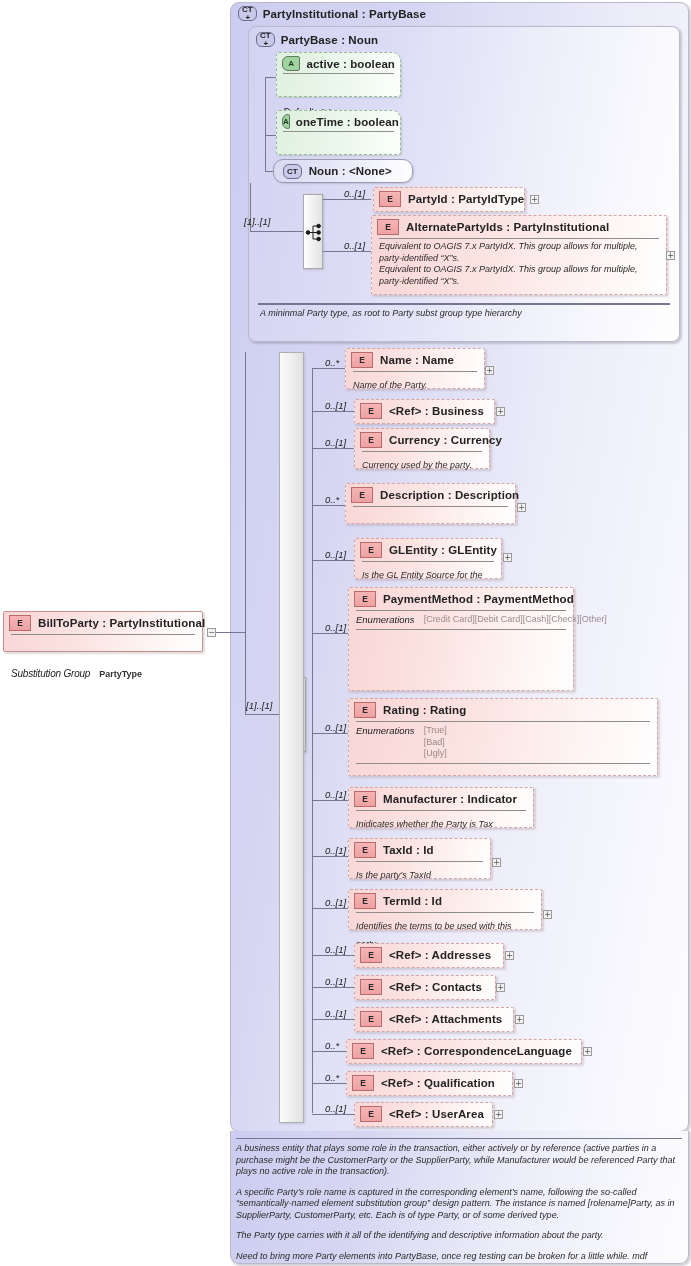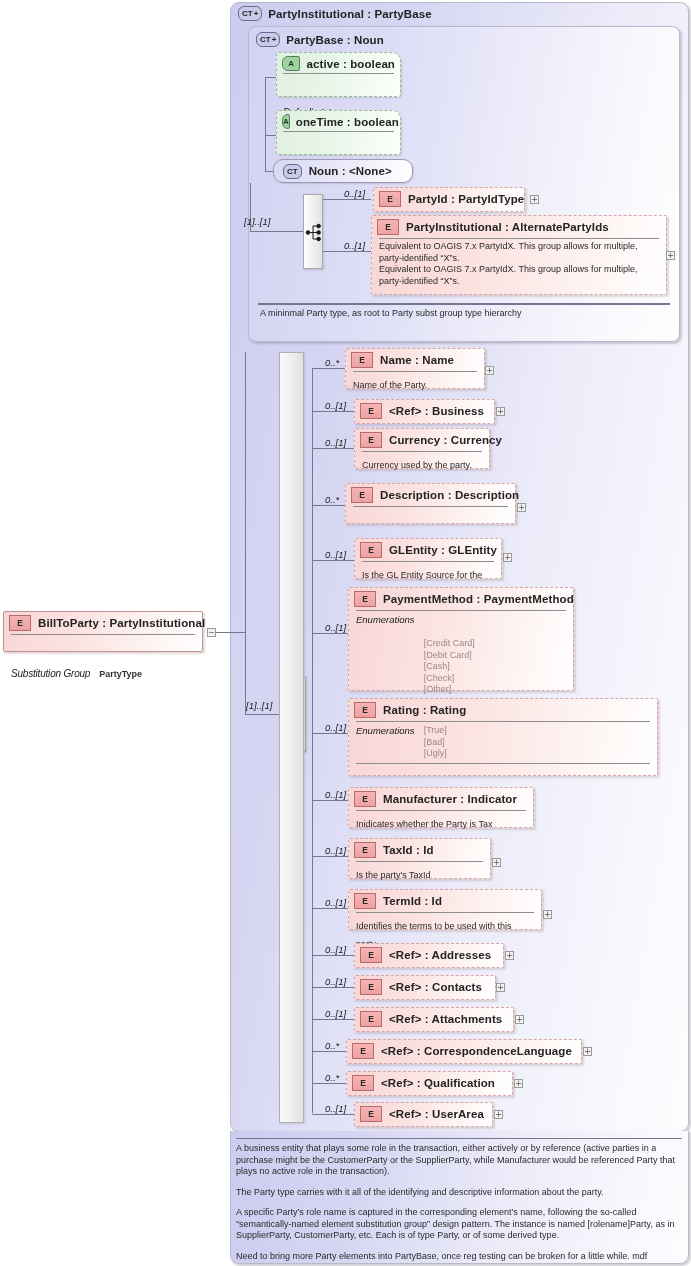--- a/index.html
+++ b/index.html
@@ -5,35 +5,35 @@
   html,body{margin:0;padding:0;background:#ffffff;}
   body{width:691px;height:1266px;position:relative;
        font-family:"Liberation Sans","DejaVu Sans",sans-serif;
        -webkit-font-smoothing:antialiased;overflow:hidden;}
 
   
   .abs{position:absolute;box-sizing:border-box;}
   .lbl{font-size:10px;font-style:italic;color:#222;white-space:nowrap;letter-spacing:-.2px;}
   .card-min{font-size:9.5px;font-style:italic;color:#1a1a1a;white-space:nowrap;}
   .ttl{font-size:11.5px;font-weight:bold;color:#232323;white-space:nowrap;letter-spacing:.1px;text-align:center;}
-  .doc{font-size:9px;color:#2a2a2a;line-height:11.5px;}
+  .doc{font-size:9px;font-style:italic;color:#2a2a2a;line-height:11.5px;}
   .mono{font-size:9px;color:#333;white-space:nowrap;margin-top:32px;}
 
   
   .ctbox{border:1px solid #b9b9c8;border-radius:9px;
          background:linear-gradient(100deg,#ccccf0 0%,#d6d6f3 28%,#ededfa 62%,#fdfdff 100%);
          box-shadow:1.5px 1.5px 2px rgba(120,120,140,.35);}
   .ctbox.inner{border-radius:8px;
          background:linear-gradient(100deg,#d2d2f2 0%,#dcdcf6 30%,#f0f0fb 66%,#ffffff 100%);}
 
   
   .pill{display:inline-flex;align-items:center;justify-content:center;
         height:13px;border:1px solid #6a6a8c;border-radius:6px;
         background:#c9c9ea;font-size:8px;font-weight:bold;color:#222;
-        padding:0 3px;letter-spacing:0;}
+        padding:0 3px;letter-spacing:0;flex-direction:column;}
   .pill .plus{font-size:8px;margin-left:1px;line-height:1;}
   .apill{display:inline-flex;align-items:center;justify-content:center;
         width:19px;height:13px;border:1px solid #5f7a5f;
         border-radius:6px 2px 2px 6px;background:#9fd49f;
         font-size:8px;font-weight:bold;color:#1e3a1e;}
 
   
   .attrbox{border:1px dashed #9ab79a;border-radius:3px 9px 3px 3px;
            background:linear-gradient(105deg,#dff0df 0%,#e9f6e9 45%,#fbfffb 100%);
            box-shadow:1px 1px 1.5px rgba(130,150,130,.3);}
@@ -170,21 +170,21 @@
   </div>
 </div>
 <div class="abs sq" style="left:530px;top:195px;">+</div>
 
 <div class="abs hl" style="left:323px;top:251px;width:48px;"></div>
 <span class="abs card-min" style="left:344px;top:240px;">0..[1]</span>
 
 <div class="abs elbox" style="left:371px;top:215px;width:296px;height:80px;">
   <div class="hdr">
     <span class="epill">E</span>
-    <span class="ttl">PartyInstitutional : AlternatePartyIds</span>
+    <span class="ttl">AlternatePartyIds : PartyInstitutional</span>
   </div>
   <div class="sep"></div>
   <div class="desc">
     <div class="doc">Equivalent to OAGIS 7.x PartyIdX. This group allows for multiple, party-identified “X”s.</div>
     <div class="doc">Equivalent to OAGIS 7.x PartyIdX. This group allows for multiple, party-identified “X”s.</div>
   </div>
 </div>
 <div class="abs sq" style="left:666px;top:251px;">+</div>
 
 <div class="abs" style="left:258px;top:303px;width:412px;">
@@ -294,21 +294,21 @@
 <div class="abs hl" style="left:312px;top:633px;width:42px;"></div>
 <span class="abs card-min" style="left:325px;top:622px;">0..[1]</span>
 <div class="abs elbox" style="left:348px;top:587px;width:226px;height:104px;">
   <div class="hdr">
     <span class="epill">E</span>
     <span class="ttl">PaymentMethod : PaymentMethod</span>
   </div>
   <div class="sep"></div>
   <div style="display:flex;gap:9px;padding:3px 7px 2px 7px;">
     <span class="enumlbl">Enumerations</span>
-    <div style="display:flex;flex-direction:column;margin-top:24px;">
+    <div style="display:flex;">
       <span class="enum">[Credit Card]</span>
       <span class="enum">[Debit Card]</span>
       <span class="enum">[Cash]</span>
       <span class="enum">[Check]</span>
       <span class="enum">[Other]</span>
     </div>
   </div>
   <div class="sep"></div>
 </div>
 
@@ -425,16 +425,16 @@
   </div>
 </div>
 <div class="abs sq" style="left:494px;top:1110px;">+</div>
 
 <div class="abs ctbox docpanel" style="left:230px;top:1131px;width:459px;height:133px;"></div>
 
 <div class="abs hl" style="left:236px;top:1138px;width:446px;"></div>
 
 <div class="abs" style="left:236px;top:1143px;width:440px;">
   <div class="doc" style="margin-bottom:9px;">A business entity that plays some role in the transaction, either actively or  by reference (active parties  in a purchase might be the CustomerParty or the SupplierParty, while Manufacturer would be referenced Party that plays no active role in the transaction).</div>
+  <div class="doc" style="margin-bottom:9px;">A specific Party’s role name is captured in the corresponding element’s name, following the so-called “semantically-named element substitution group” design pattern. The instance is named [rolename]Party, as in SupplierParty, CustomerParty, etc. Each is of type Party, or of some derived type.</div>
   <div class="doc" style="margin-bottom:9px;">The Party type carries with it all of the identifying and descriptive information about the party.</div>
-  <div class="doc" style="margin-bottom:9px;">A specific Party’s role name is captured in the corresponding element’s name, following the so-called “semantically-named element substitution group” design pattern. The instance is named [rolename]Party, as in SupplierParty, CustomerParty, etc. Each is of type Party, or of some derived type.</div>
   <div class="doc">Need to bring more Party elements into PartyBase, once reg testing can be broken for a little while. mdf</div>
 </div>
 
 </body></html>

